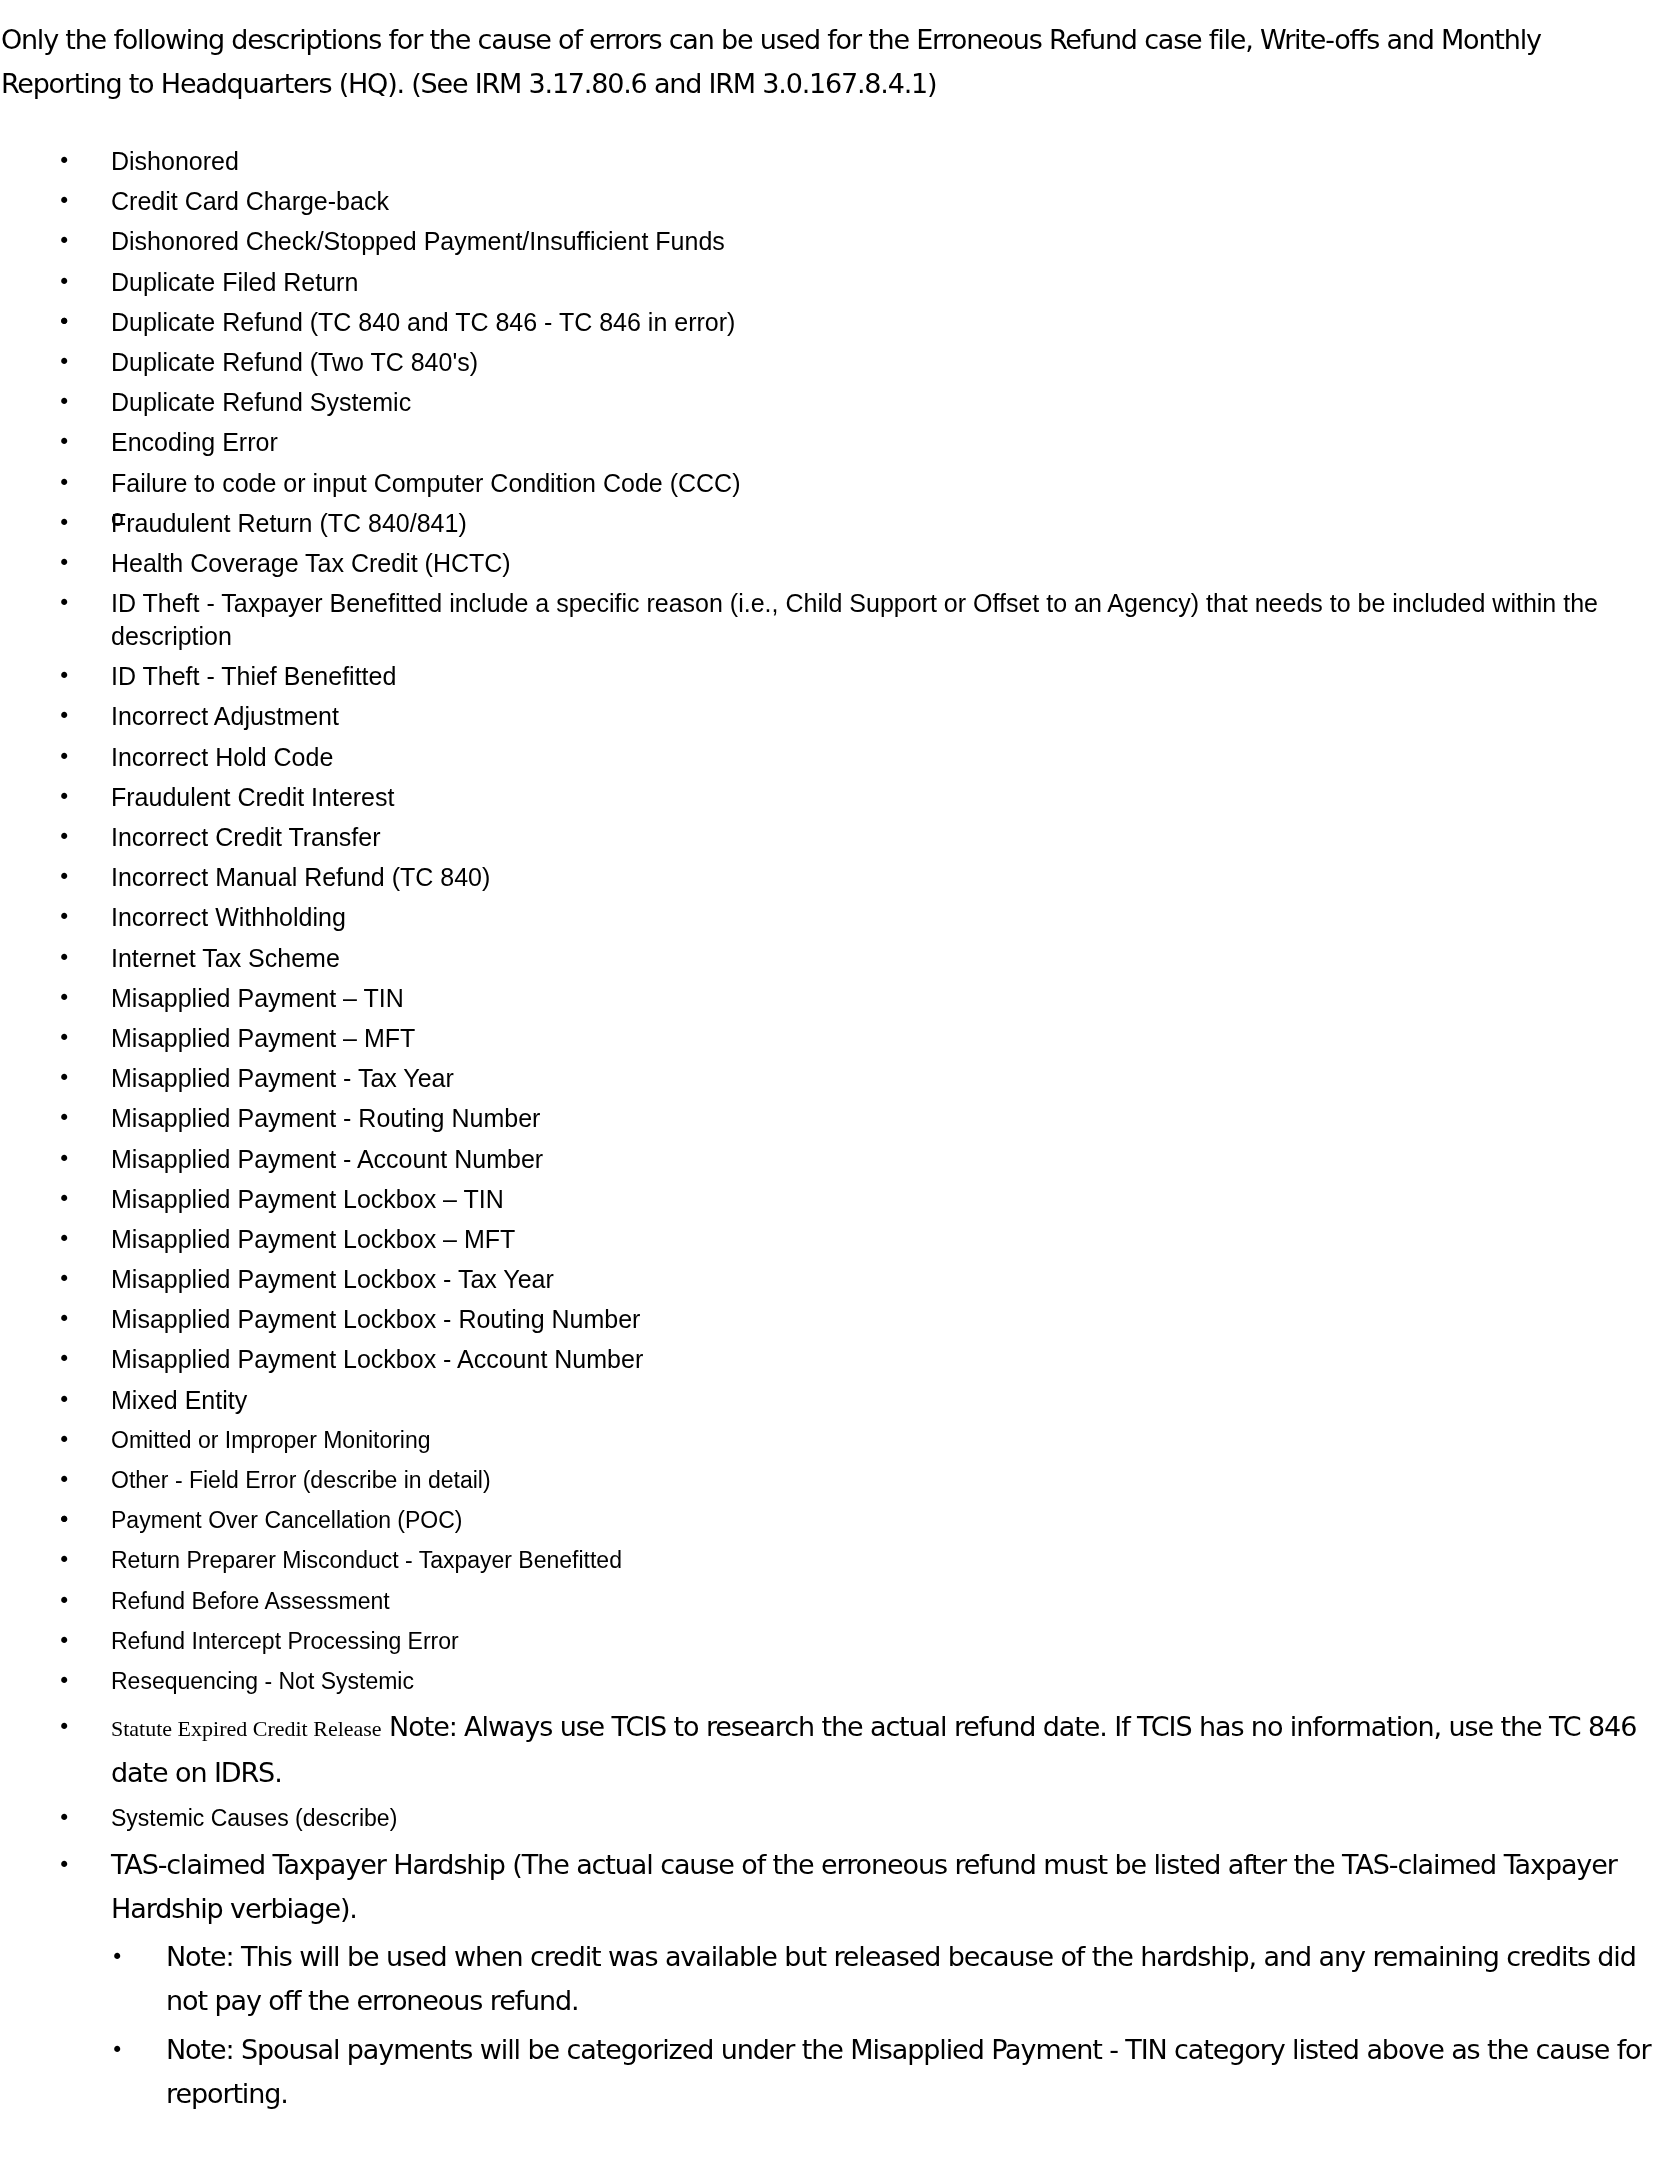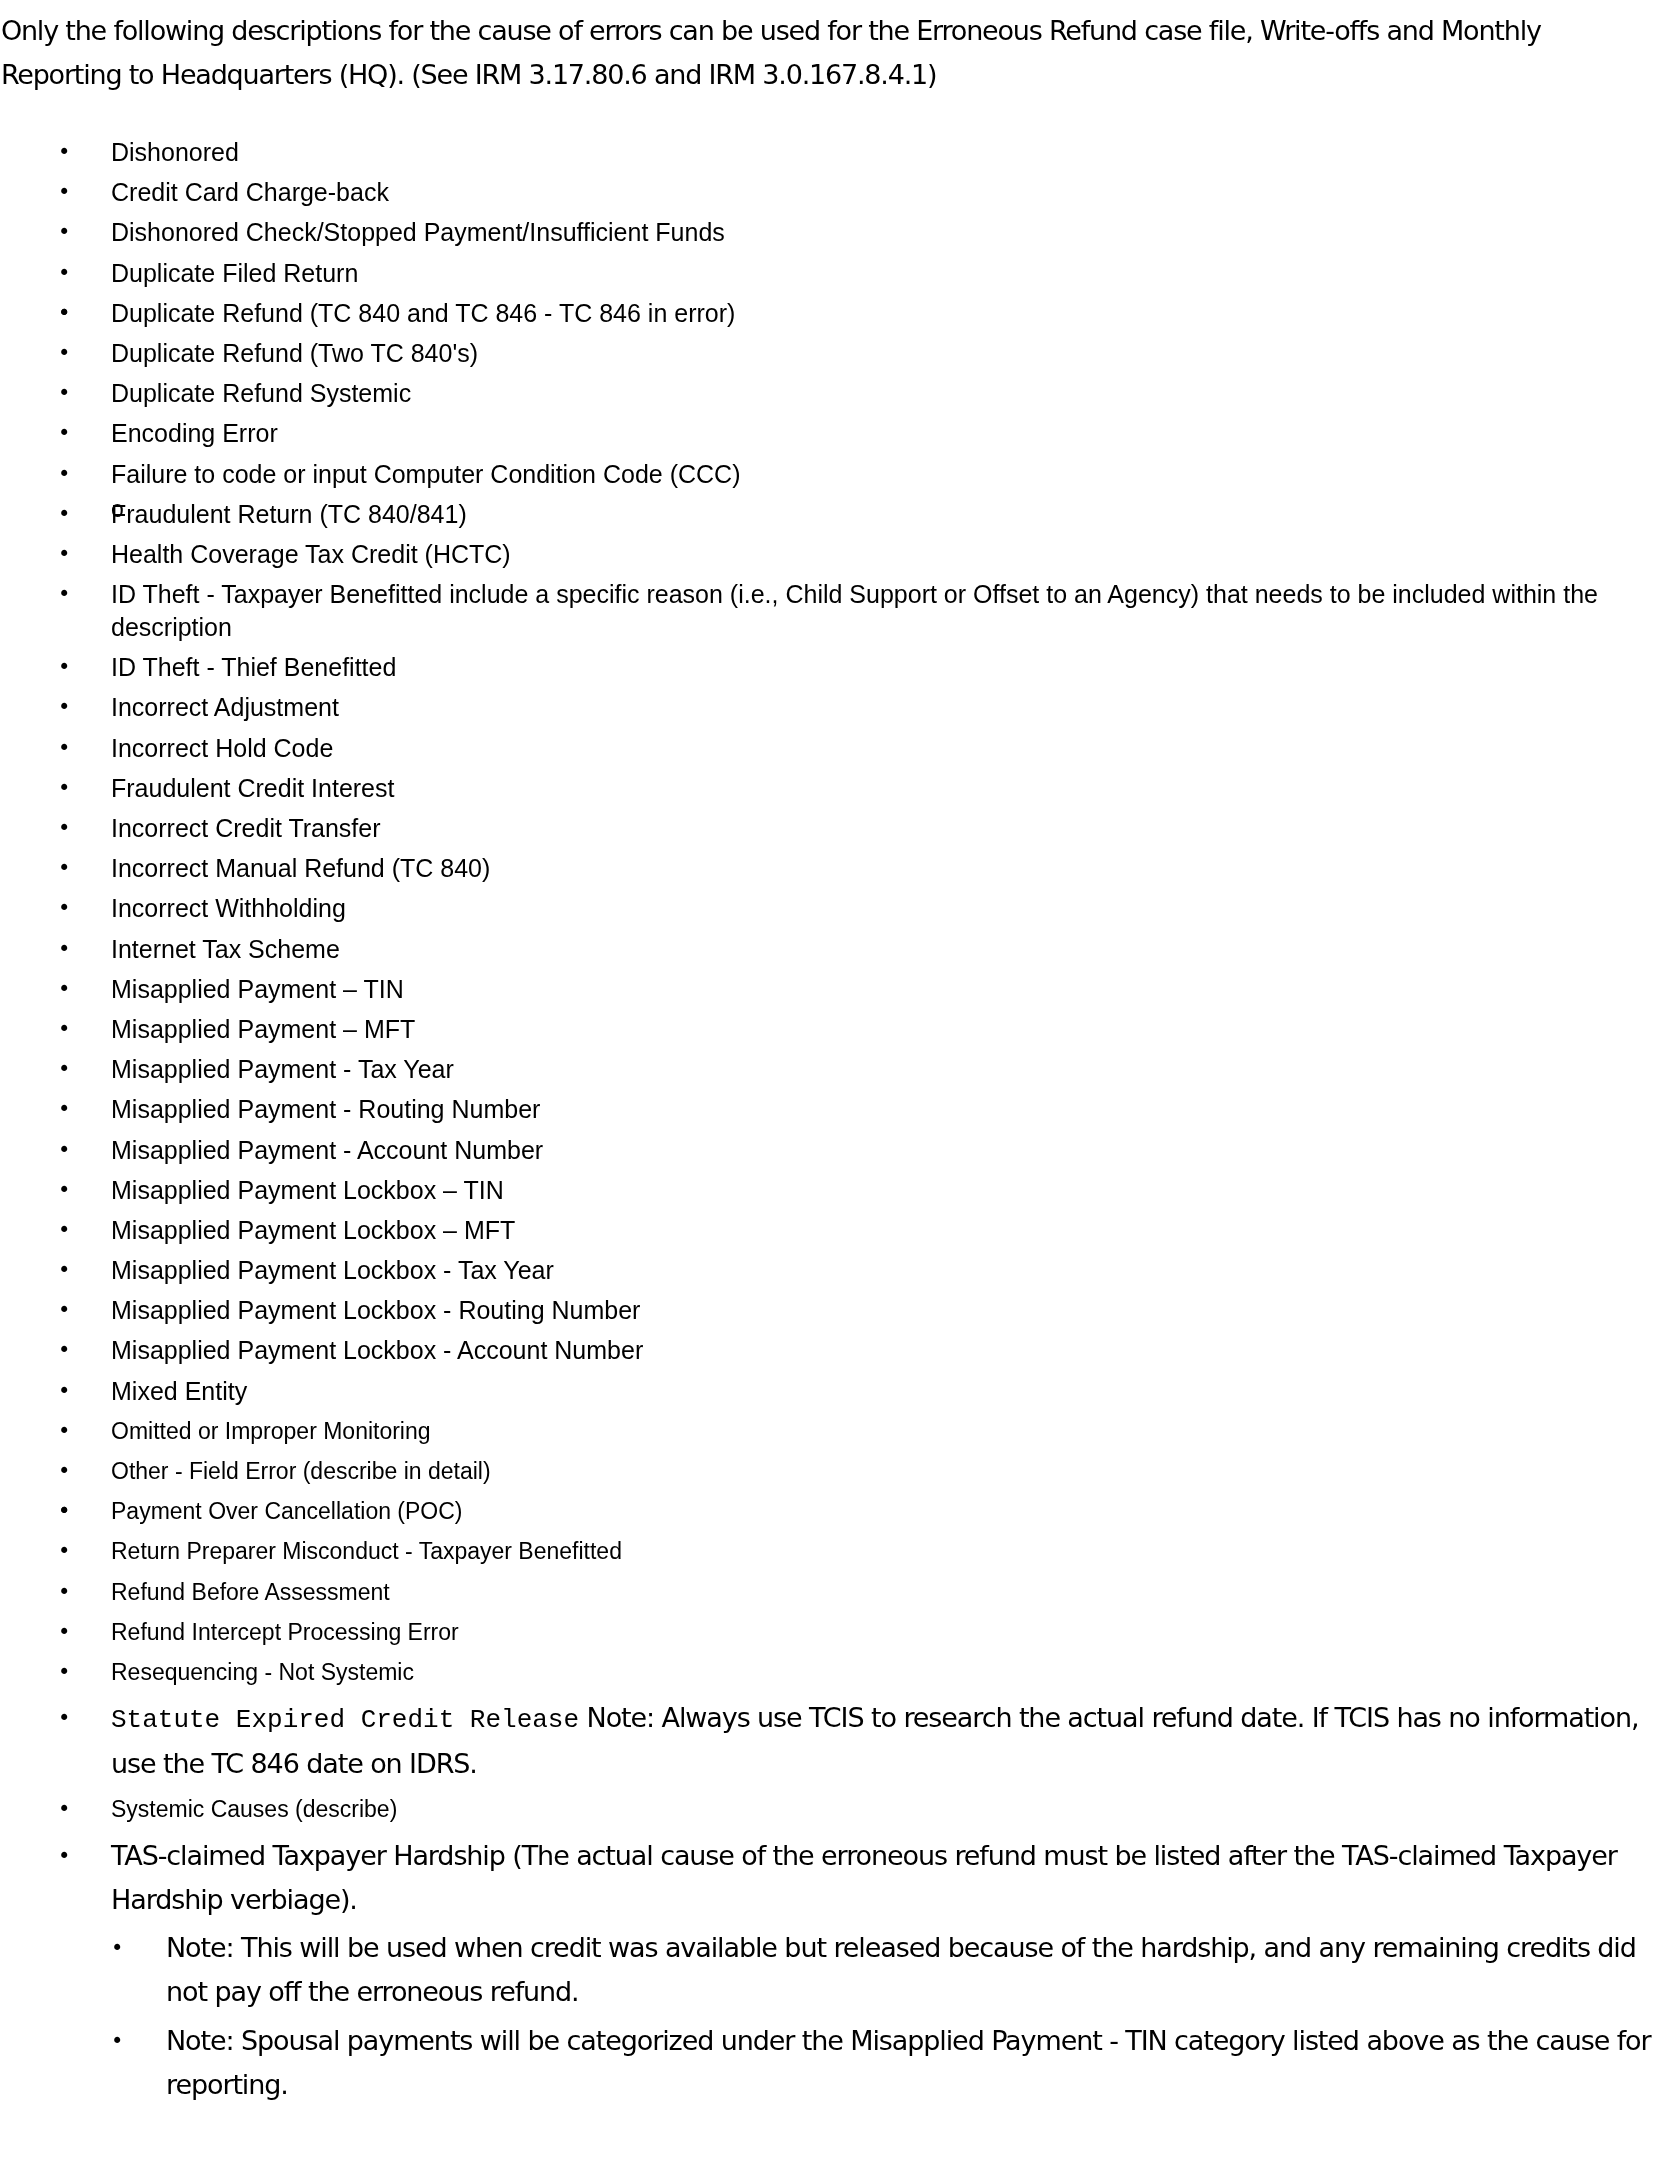--- a/index.html
+++ b/index.html
@@ -10,21 +10,21 @@
     body {
       width: 1675px;
       height: 2183px;
       overflow: hidden;
       position: relative;
       color: #000000;
     }
     .page {
       position: absolute;
       left: 0;
-      top: 8px;
+      top: 17px;
       width: 1675px;
     }
     .intro {
       font-family: "DejaVu Sans", sans-serif;
       font-size: 27px;
       line-height: 44px;
       letter-spacing: -1.2px;
       margin: 0;
       padding: 0.9px 0 0 0.9px;
       width: 1635px;
@@ -98,22 +98,22 @@
       line-height: 44px;
     }
     .cause.statute {
       line-height: 44px;
       width: 1552px;
     }
     .cause.statute .bullet {
       line-height: 44px;
     }
     .cause.statute .lead {
-      font-family: Liberation Mono, monospace;
-      font-size: 26px;
+      font-family: Liberation Serif, serif;
+      font-size: 22px;
       letter-spacing: 0;
     }
     .cause.small {
       font-size: 23px;
     }
     .hardship-notes {
       list-style: none;
       margin: 0;
       padding: 0;
     }

